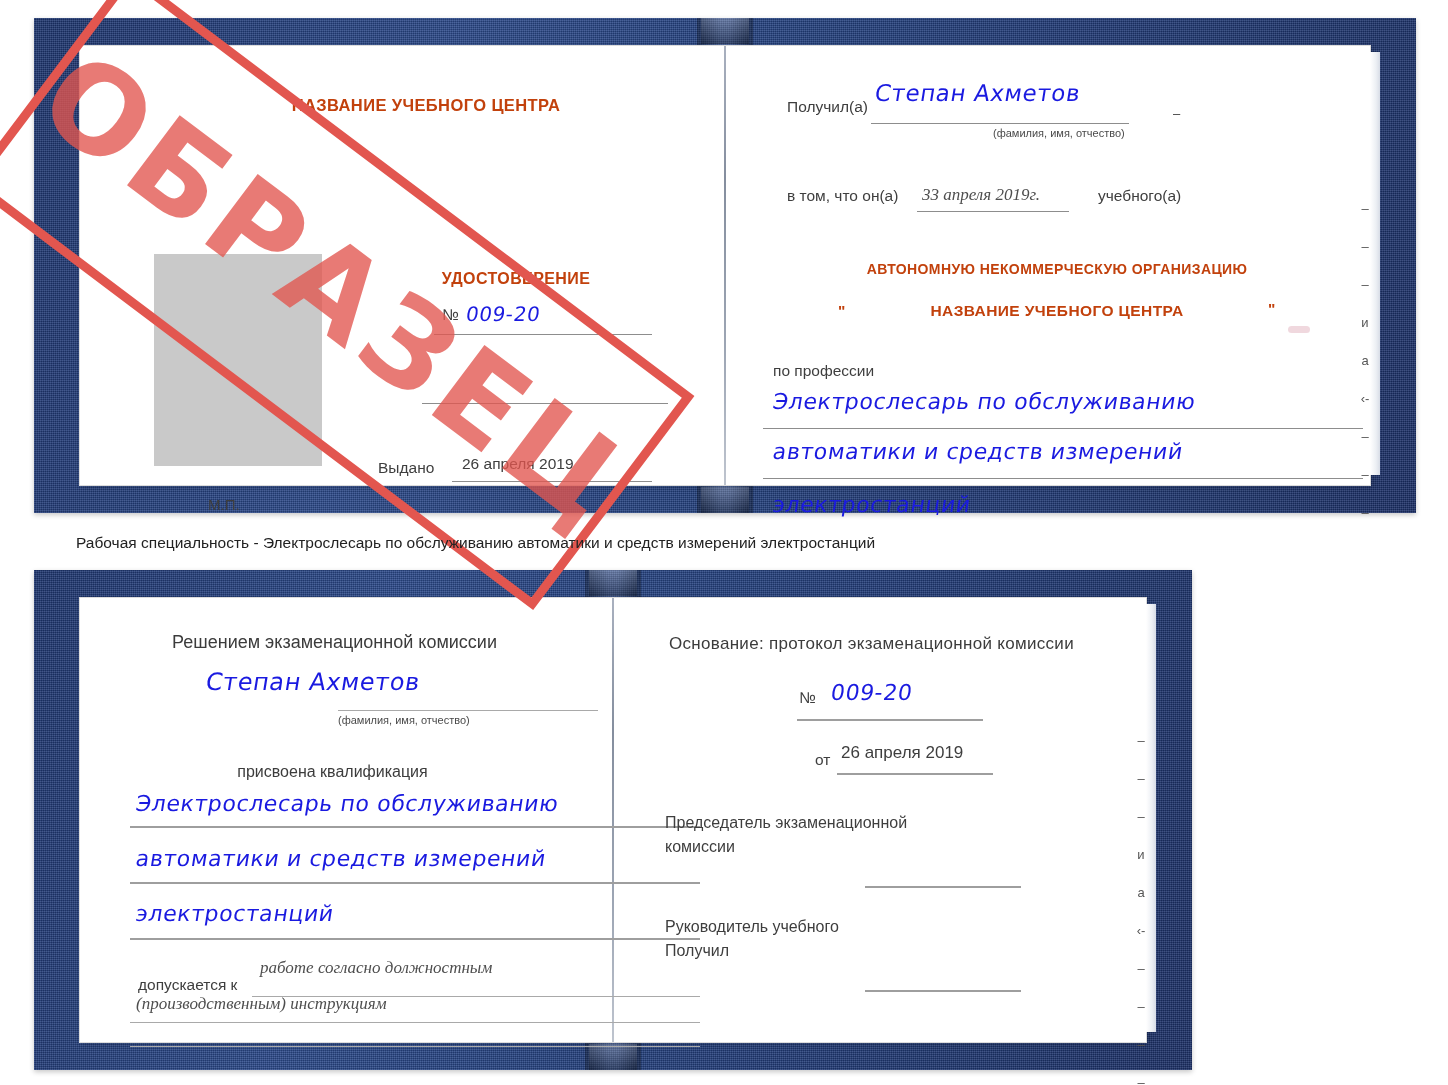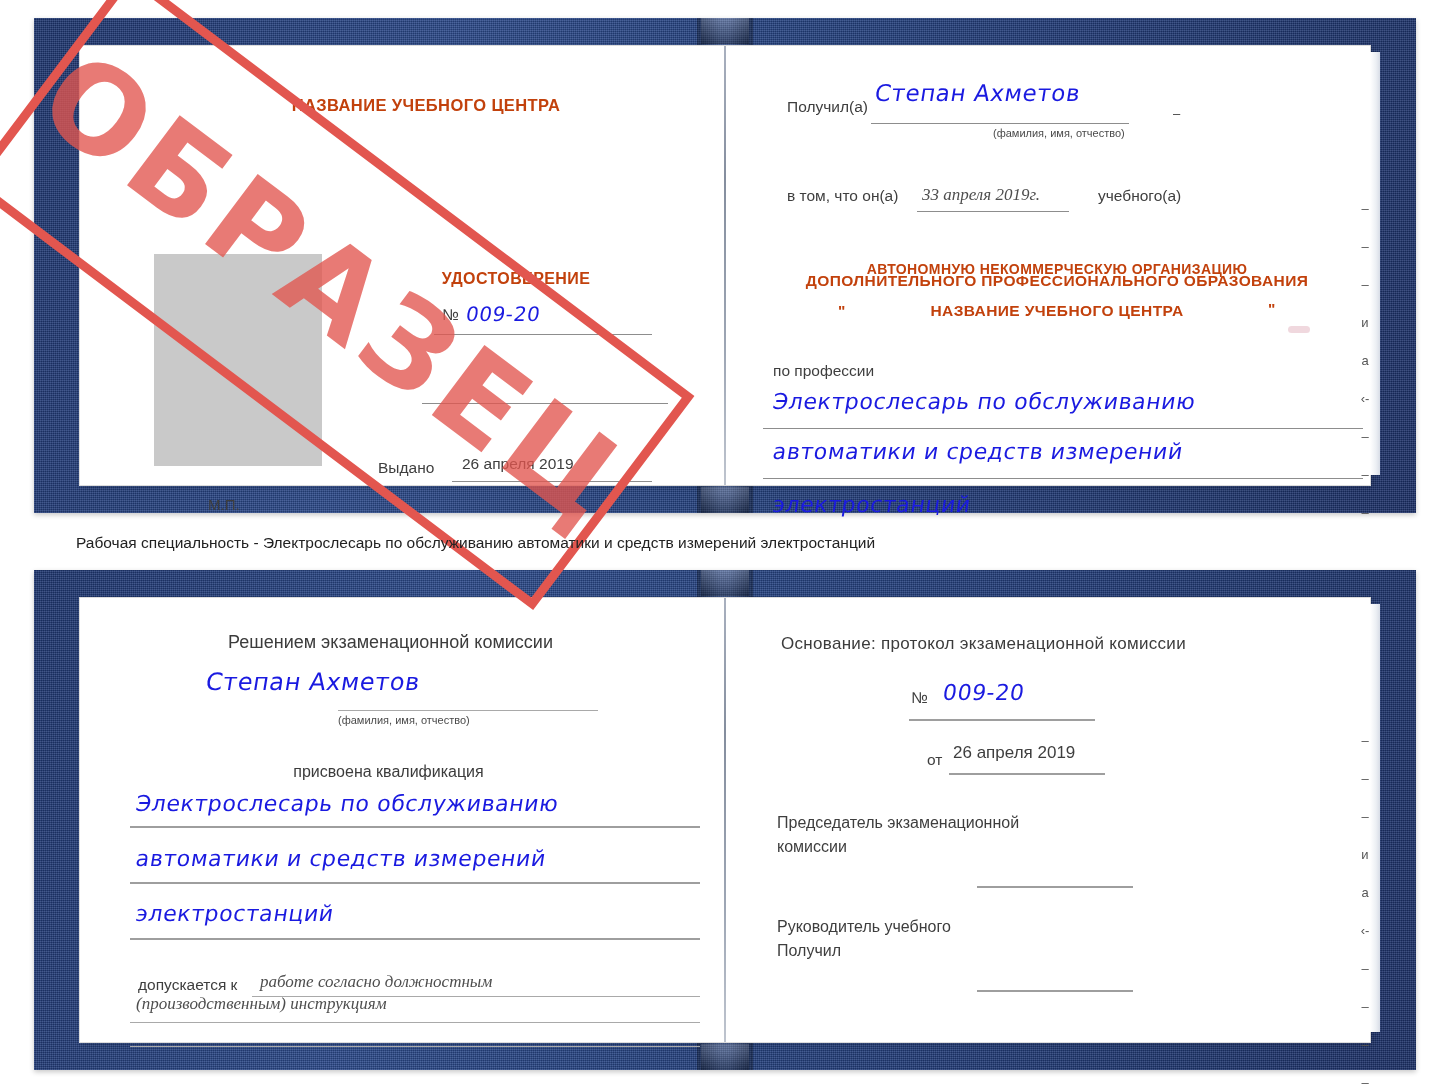--- a/index.html
+++ b/index.html
@@ -13,21 +13,21 @@
   .cert{
     position:absolute;
     background:#24407f;
     background-image:
       repeating-linear-gradient(0deg, rgba(255,255,255,.085) 0 1px, rgba(0,0,0,.11) 1px 2px),
       repeating-linear-gradient(90deg, rgba(255,255,255,.075) 0 1px, rgba(0,0,0,.10) 1px 2px),
       linear-gradient(105deg,#1d3570 0%,#2b4a8c 28%,#23407f 55%,#1b3068 100%);
     box-shadow:0 2px 5px rgba(0,0,0,.22);
   }
   .cert.top{ left:34px; top:18px; width:1382px; height:495px; }
-  .cert.bottom{ left:34px; top:570px; width:1382px; height:500px; }
+  .cert.bottom{ left:34px; top:570px; width:1158px; height:500px; }
 
   
   .spine{
     position:absolute;top:0;bottom:0;left:50%;width:56px;margin-left:-28px;
     background:linear-gradient(90deg,rgba(0,0,0,.30),rgba(255,255,255,.10) 42%,rgba(255,255,255,.10) 58%,rgba(0,0,0,.30));
     pointer-events:none;
   }
   .spine-notch{
     position:absolute;left:50%;margin-left:-24px;width:48px;height:26px;
     background:linear-gradient(180deg,rgba(255,255,255,.18),rgba(0,0,0,.25));
@@ -157,21 +157,20 @@
       <div class="rule" style="left:146px;top:77px;width:258px;"></div>
       <div class="small abs" style="left:268px;top:81px;">(фамилия, имя, отчество)</div>
       <div class="lbl abs" style="left:448px;top:60px;font-size:13px;">–</div>
 
       <div class="lbl abs" style="left:62px;top:141px;">в том, что он(а)</div>
       <div class="ital abs" style="left:197px;top:139px;">33 апреля 2019г.</div>
       <div class="rule" style="left:192px;top:165px;width:152px;"></div>
       <div class="lbl abs" style="left:373px;top:141px;">учебного(а)</div>
 
       <div class="ttl abs" style="left:0;right:28px;top:215px;font-size:14px;">АВТОНОМНУЮ НЕКОММЕРЧЕСКУЮ ОРГАНИЗАЦИЮ</div>
-      <div class="ttl abs" style="left:0;right:28px;top:226px;font-size:15.5px;">ДОПОЛНИТЕЛЬНОГО ПРОФЕССИОНАЛЬНОГО ОБРАЗОВАНИЯ</div>
       <div class="ttl abs" style="left:66px;top:256px;font-size:15.5px;">"</div>
       <div class="ttl abs" style="left:0;right:28px;top:256px;font-size:15.5px;">НАЗВАНИЕ УЧЕБНОГО ЦЕНТРА</div>
       <div class="ttl abs" style="left:496px;top:254px;font-size:15.5px;">"</div>
 
       <div class="smudge" style="left:563px;top:280px;"></div>
 
       <div class="lbl abs" style="left:48px;top:316px;">по профессии</div>
 
       <div class="hand abs" style="left:48px;top:343px;font-size:22px;">Электрослесарь по обслуживанию</div>
       <div class="rule" style="left:38px;top:382px;width:600px;"></div>
@@ -222,21 +221,21 @@
       <div class="hand abs" style="left:56px;top:193px;font-size:22px;">Электрослесарь по обслуживанию</div>
       <div class="rule grey" style="left:50px;top:228px;width:570px;"></div>
 
       <div class="hand abs" style="left:56px;top:248px;font-size:22px;">автоматики и средств измерений</div>
       <div class="rule grey" style="left:50px;top:284px;width:570px;"></div>
 
       <div class="hand abs" style="left:56px;top:303px;font-size:22px;">электростанций</div>
       <div class="rule grey" style="left:50px;top:340px;width:570px;"></div>
 
       <div class="lbl abs" style="left:58px;top:378px;">допускается к</div>
-      <div class="ital abs" style="left:180px;top:374px;">работе согласно должностным</div>
+      <div class="ital abs" style="left:180px;top:360px;">работе согласно должностным</div>
       <div class="rule thin" style="left:172px;top:398px;width:448px;"></div>
 
       <div class="ital abs" style="left:56px;top:396px;">(производственным) инструкциям</div>
       <div class="rule thin" style="left:50px;top:424px;width:570px;"></div>
 
       <div class="rule thin" style="left:50px;top:448px;width:570px;"></div>
     </div>
 
     <div class="page right">
       <div class="abs" style="left:56px;top:36px;font-size:17px;color:#3c3c3c;letter-spacing:.3px;white-space:nowrap;">Основание: протокол экзаменационной комиссии</div>

